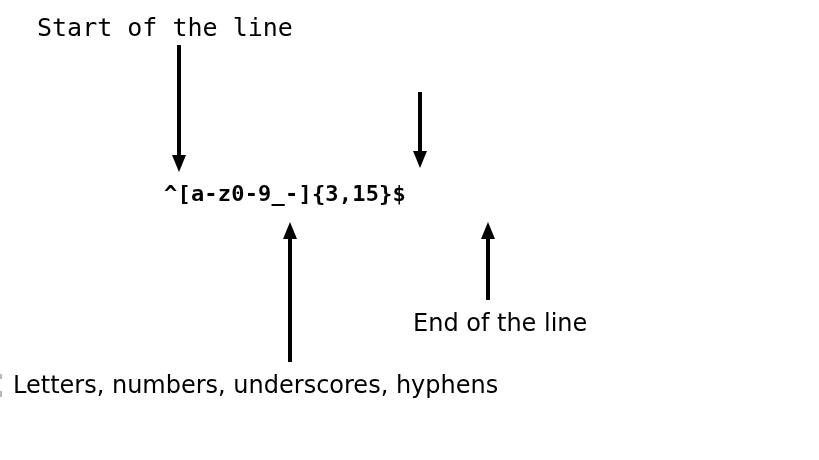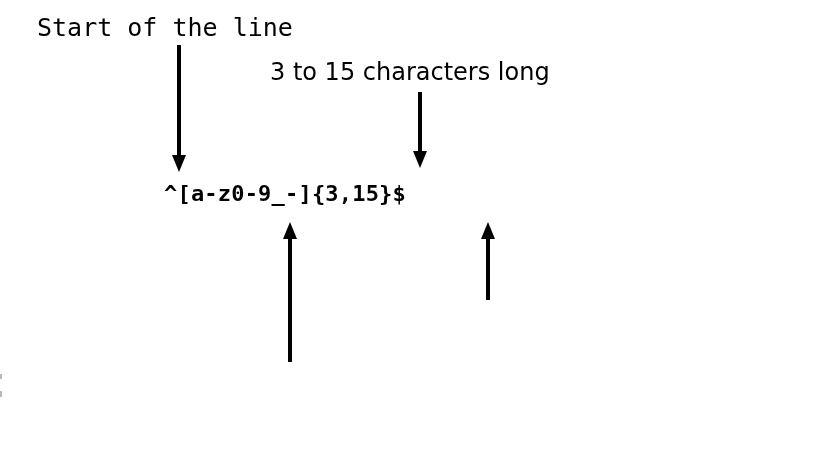--- a/index.html
+++ b/index.html
@@ -73,21 +73,20 @@
     background: #b8b8b8;
   }
 </style>
 </head>
 <body>
 
 <div id="canvas">
 
   <div class="label label-mono" style="left: 37px; top: 15px;">Start of the line</div>
 
-  <div class="label label-sans" style="left: 270px; top: 60px;">3 to 15 characters long</div>
 
   <div class="arrow" style="left: 172px; top: 45px; height: 127px;">
     <div class="stem"></div>
     <div class="head-down"></div>
   </div>
 
   <div class="arrow" style="left: 413px; top: 92px; height: 76px;">
     <div class="stem"></div>
     <div class="head-down"></div>
   </div>
@@ -97,18 +96,20 @@
   <div class="arrow" style="left: 283px; top: 222px; height: 140px;">
     <div class="head-up"></div>
     <div class="stem"></div>
   </div>
 
   <div class="arrow" style="left: 481px; top: 222px; height: 78px;">
     <div class="head-up"></div>
     <div class="stem"></div>
   </div>
 
+  <div class="label label-sans" style="left: 413px; top: 311px;">End of the line</div>
 
+  <div class="label label-sans" style="left: 13px; top: 373px;">Letters, numbers, underscores, hyphens</div>
 
   <div class="edge-artifact" style="top: 374px; height: 5px;"></div>
   <div class="edge-artifact" style="top: 391px; height: 6px;"></div>
 
 </div>
 
 </body></html>

